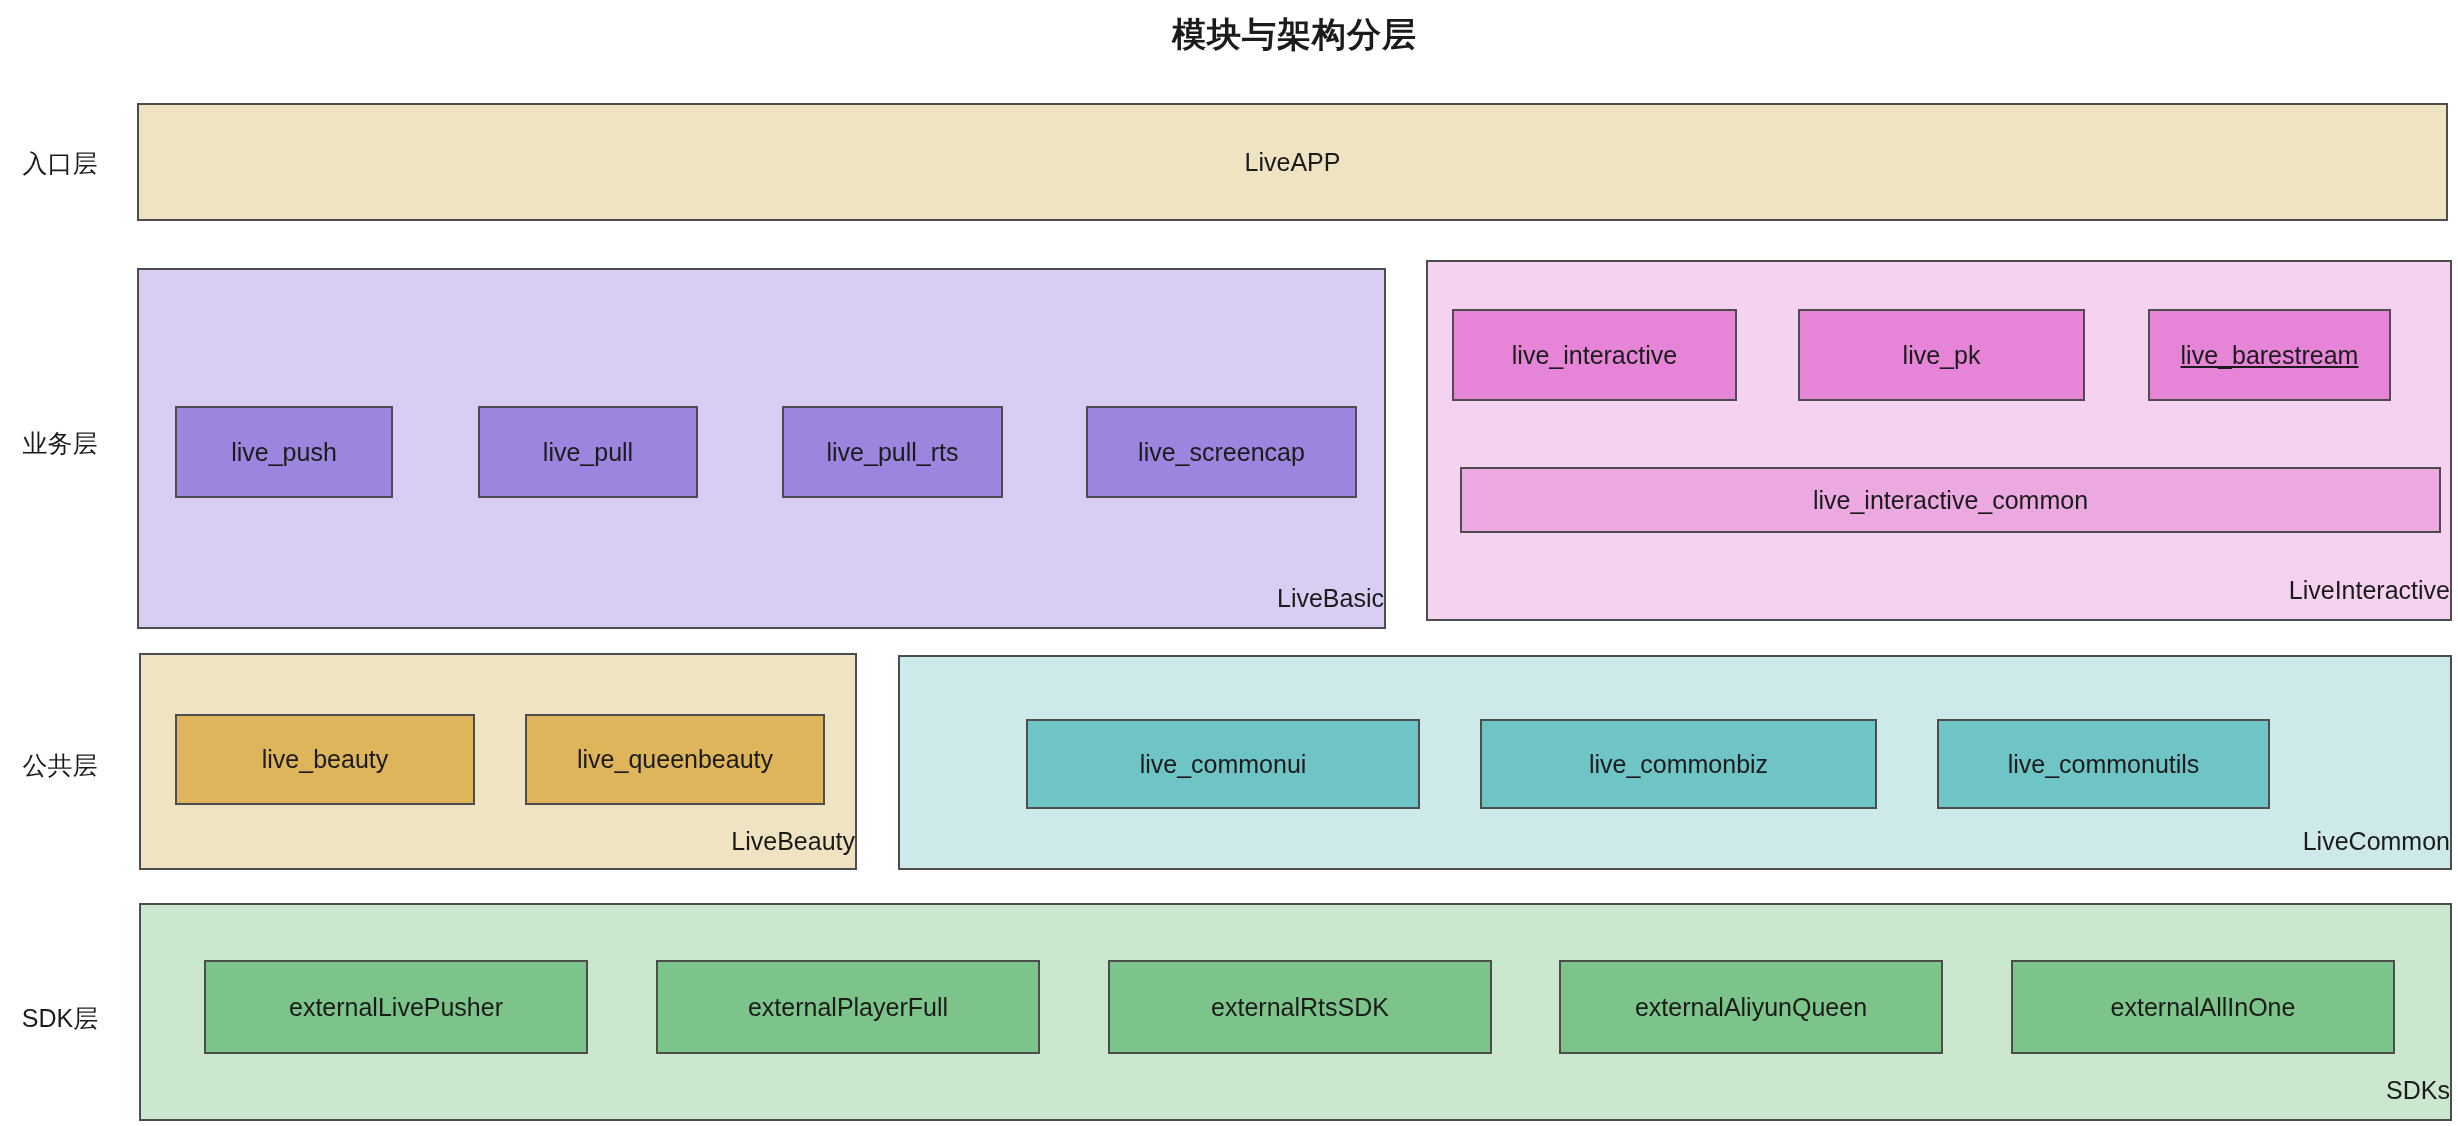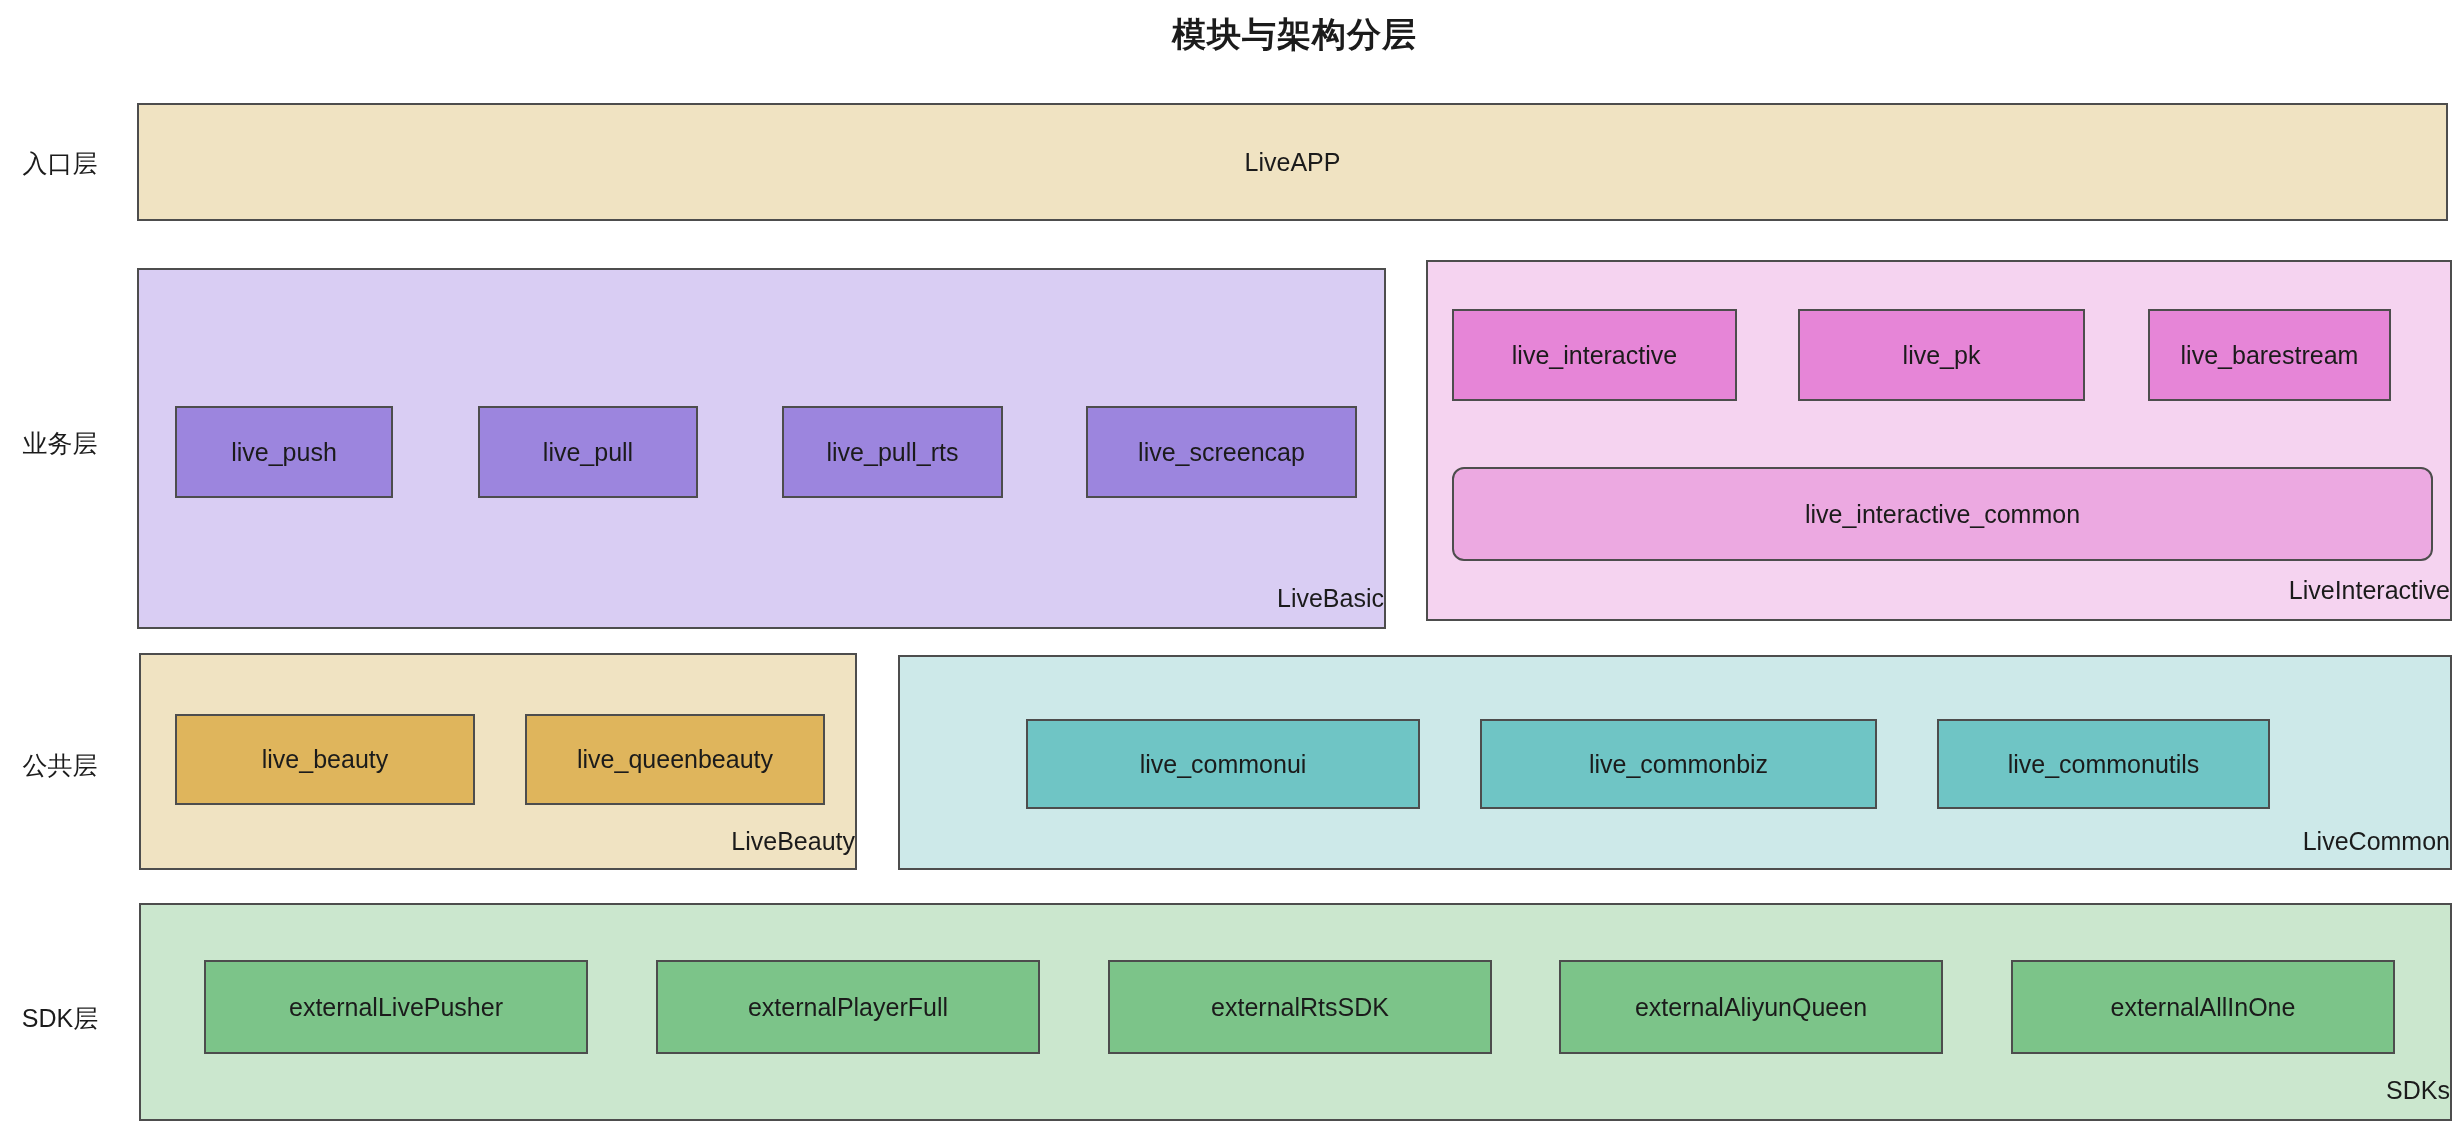--- a/index.html
+++ b/index.html
@@ -83,22 +83,22 @@
     <div class="module fill-purple" style="left:36px;  top:136px; width:218px; height:92px;">live_push</div>
     <div class="module fill-purple" style="left:339px; top:136px; width:220px; height:92px;">live_pull</div>
     <div class="module fill-purple" style="left:643px; top:136px; width:221px; height:92px;">live_pull_rts</div>
     <div class="module fill-purple" style="left:947px; top:136px; width:271px; height:92px;">live_screencap</div>
     <div class="group-caption" style="bottom:14px;">LiveBasic</div>
   </div>
 
   <div class="container fill-pink-lt" style="left:1426px; top:260px; width:1026px; height:361px;">
     <div class="module fill-pink" style="left:24px;  top:47px; width:285px; height:92px;">live_interactive</div>
     <div class="module fill-pink" style="left:370px; top:47px; width:287px; height:92px;">live_pk</div>
-    <div class="module fill-pink" style="left:720px; top:47px; width:243px; height:92px;">live_barestream</div>
-    <div class="module fill-pink-mid" style="left:24px; top:205px; width:981px; height:94px;border-radius:12px;">live_interactive_common</div>
+    <div class="module fill-pink" style="left:720px; top:47px; width:243px; height:92px;text-decoration:underline;">live_barestream</div>
+    <div class="module fill-pink-mid" style="left:32px; top:205px; width:981px; height:66px;">live_interactive_common</div>
     <div class="group-caption" style="bottom:14px;">LiveInteractive</div>
   </div>
 
   <div class="container fill-tan" style="left:139px; top:653px; width:718px; height:217px;">
     <div class="module fill-gold" style="left:34px;  top:59px; width:300px; height:91px;">live_beauty</div>
     <div class="module fill-gold" style="left:384px; top:59px; width:300px; height:91px;">live_queenbeauty</div>
     <div class="group-caption" style="bottom:12px;">LiveBeauty</div>
   </div>
 
   <div class="container fill-teal-lt" style="left:898px; top:655px; width:1554px; height:215px;">

